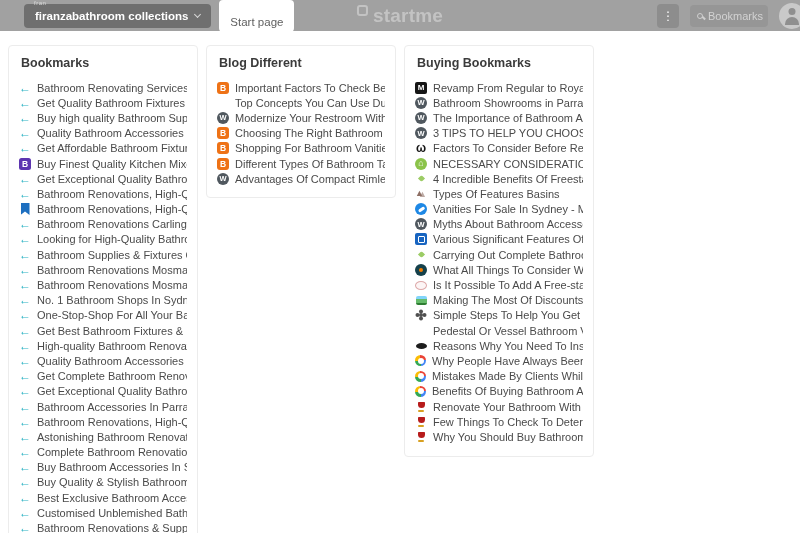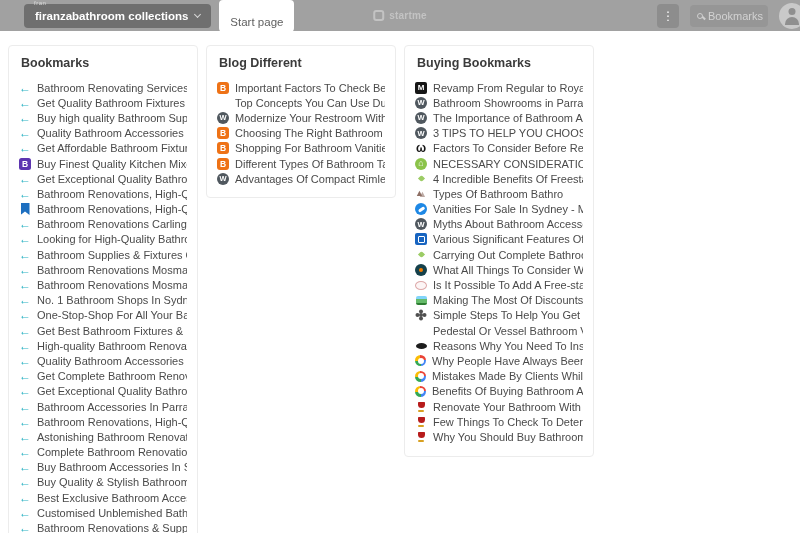--- a/index.html
+++ b/index.html
@@ -10,21 +10,21 @@
   header { height:31px; background:#a1a1a1; display:flex; align-items:center; padding:0 8px; position:relative; gap:8px; }
   .corner { position:absolute; top:0px; left:34px; font-size:6px; color:#dcdcdc; letter-spacing:.5px; }
   .coll-btn { height:24px; background:#6f6f6f; border:none; border-radius:4px; color:#fff; font-weight:bold;
               font-size:11.5px; padding:0 11px; display:flex; align-items:center; gap:7px; margin-left:16px; cursor:pointer;
               font-family:inherit;text-align:center; }
   .chev { width:5px; height:5px; border-right:1.5px solid #d8d8d8; border-bottom:1.5px solid #d8d8d8;
           transform:rotate(45deg); margin-top:-3px; }
   .start-btn { height:24px; background:#fff; border:none; border-radius:4px; color:#5f5f5f; font-size:11.5px;
                padding:16px 11px; cursor:pointer; font-family:inherit; }
   .logo { position:absolute; left:50%; transform:translateX(-50%); display:flex; align-items:flex-start; gap:5px;
-          color:#c3c3c3; font-size:10px; font-weight:bold; letter-spacing:.2px; }
+          color:#c3c3c3; font-size:19px; font-weight:bold; letter-spacing:.2px; }
   .logo-sq { width:11px; height:11px; border:2.5px solid #c3c3c3; border-radius:3px; }
   .hright { margin-left:auto; display:flex; align-items:center; gap:11px; }
   .kebab { width:22px; height:24px; background:#8d8d8d; border:none; border-radius:4px; color:#fff;
            font-size:12px; line-height:1; cursor:pointer; }
   .search { width:78px; height:22px; background:#969696; border-radius:4px; display:flex; align-items:center;
             gap:5px; padding:0 7px; cursor:text; }
   .mag { width:6px; height:6px; border:1.5px solid #cfcfcf; border-radius:50%; position:relative; flex:none; }
   .mag::after { content:""; position:absolute; width:3.5px; height:1.5px; background:#cfcfcf;
                 transform:rotate(45deg); right:-3px; bottom:-1px; }
   .ph { font-size:11px; color:#d2d2d2; }
@@ -343,21 +343,21 @@
     <span class="lbl">NECESSARY CONSIDERATIONS BEF...</span>
   </a>
 
   <a class="row">
     <span class="ic i-leaf"></span>
     <span class="lbl">4 Incredible Benefits Of Freestandi...</span>
   </a>
 
   <a class="row">
     <span class="ic i-mountain"></span>
-    <span class="lbl">Types Of Bathroom Bathro</span>
+    <span class="lbl">Types Of Features Basins</span>
   </a>
 
   <a class="row">
     <span class="ic i-globe"></span>
     <span class="lbl">Vanities For Sale In Sydney - Make ...</span>
   </a>
 
   <a class="row">
     <span class="ic i-wordpress"></span>
     <span class="lbl">Myths About Bathroom Accessories</span>

